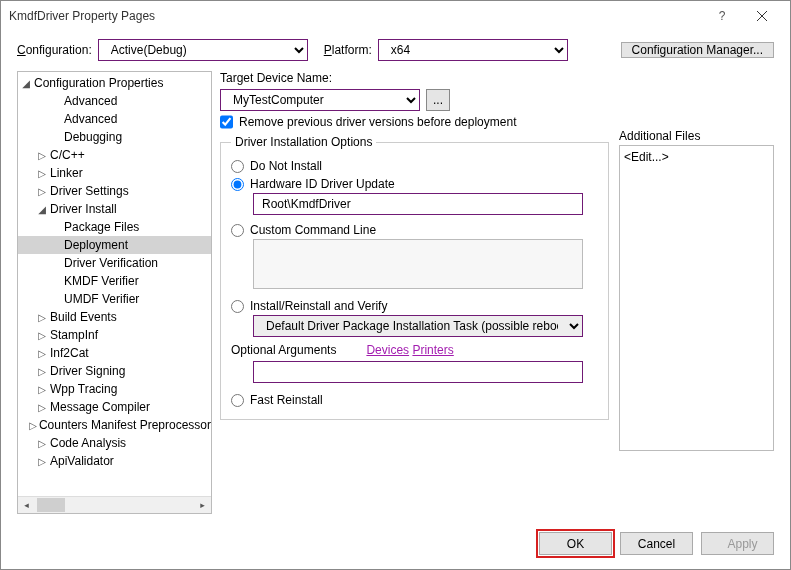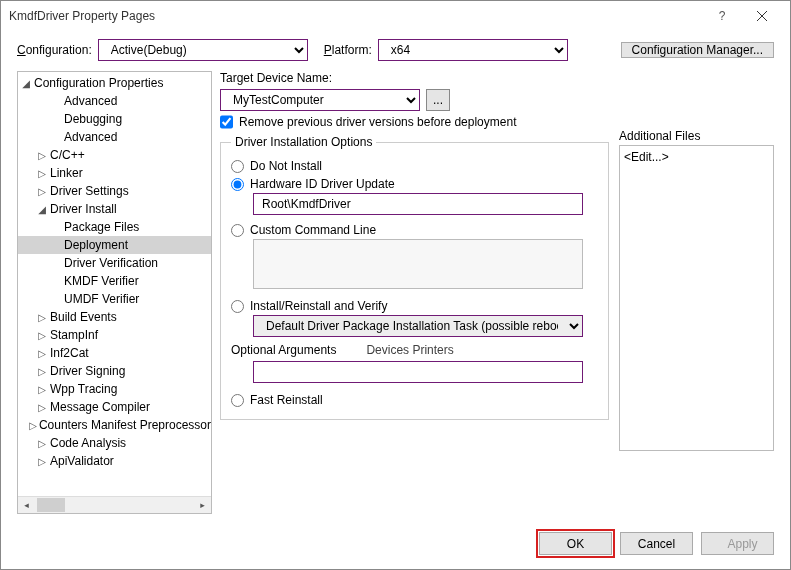--- a/index.html
+++ b/index.html
@@ -32,21 +32,21 @@
 .browse { width: 24px; height: 22px; border: 1px solid #888; background: #e5e5e5; }
 .checkbox-row { display: flex; gap: 6px; margin: 4px 0 6px; }
 fieldset.install { border: 1px solid #ccc; padding: 6px 10px 10px; margin: 0; }
 fieldset.install legend { padding: 0 4px; }
 .radio-row { display: flex; align-items: center; gap: 6px; margin: 4px 0 2px; }
 .indent { margin-left: 22px; }
 .hwid { width: 330px; }
 .textarea { width: 330px; height: 50px; border: 1px solid #bbb; background: #f7f7f7; }
 .task-sel { width: 330px; background: #eee; }
 .optargs-row { display: flex; align-items: center; gap: 30px; margin: 6px 0 4px; }
-.link { color: #404040; cursor: pointer; }
+.link { color: #a21caf; text-decoration: underline; cursor: pointer; }
 .optargs-input { width: 330px; background: #f7f7f7; }
 .rightcol { width: 155px; display: flex; flex-direction: column; }
 .rightcol .hdr { margin-top: 58px; margin-bottom: 2px; }
 .addfiles { flex: 1; border: 1px solid #bbb; padding: 4px; max-height: 306px; }
 .footer { display: flex; justify-content: flex-end; gap: 8px; padding: 10px 16px 14px; }
 .footer button { width: 73px; height: 23px; border: 1px solid #aaa; background: #e5e5e5; }
 .footer .ok { outline: 2px solid #d62020; outline-offset: 1px; }
 .footer .apply { color: #999; padding-left: 16px; }
 input[type=checkbox], input[type=radio] { margin: 0; }
 </style>
@@ -82,26 +82,26 @@
             <span class="label">Configuration Properties</span>
           </div>
           <div class="tree-item">
             <span style="width:32px"></span>
             <span class="arrow"></span>
             <span class="label">Advanced</span>
           </div>
           <div class="tree-item">
             <span style="width:32px"></span>
             <span class="arrow"></span>
+            <span class="label">Advanced</span>
+          </div>
+          <div class="tree-item">
+            <span style="width:32px"></span>
+            <span class="arrow"></span>
             <span class="label">Debugging</span>
-          </div>
-          <div class="tree-item">
-            <span style="width:32px"></span>
-            <span class="arrow"></span>
-            <span class="label">Advanced</span>
           </div>
           <div class="tree-item">
             <span style="width:18px"></span>
             <span class="arrow">▷</span>
             <span class="label">C/C++</span>
           </div>
           <div class="tree-item">
             <span style="width:18px"></span>
             <span class="arrow">▷</span>
             <span class="label">Linker</span>

